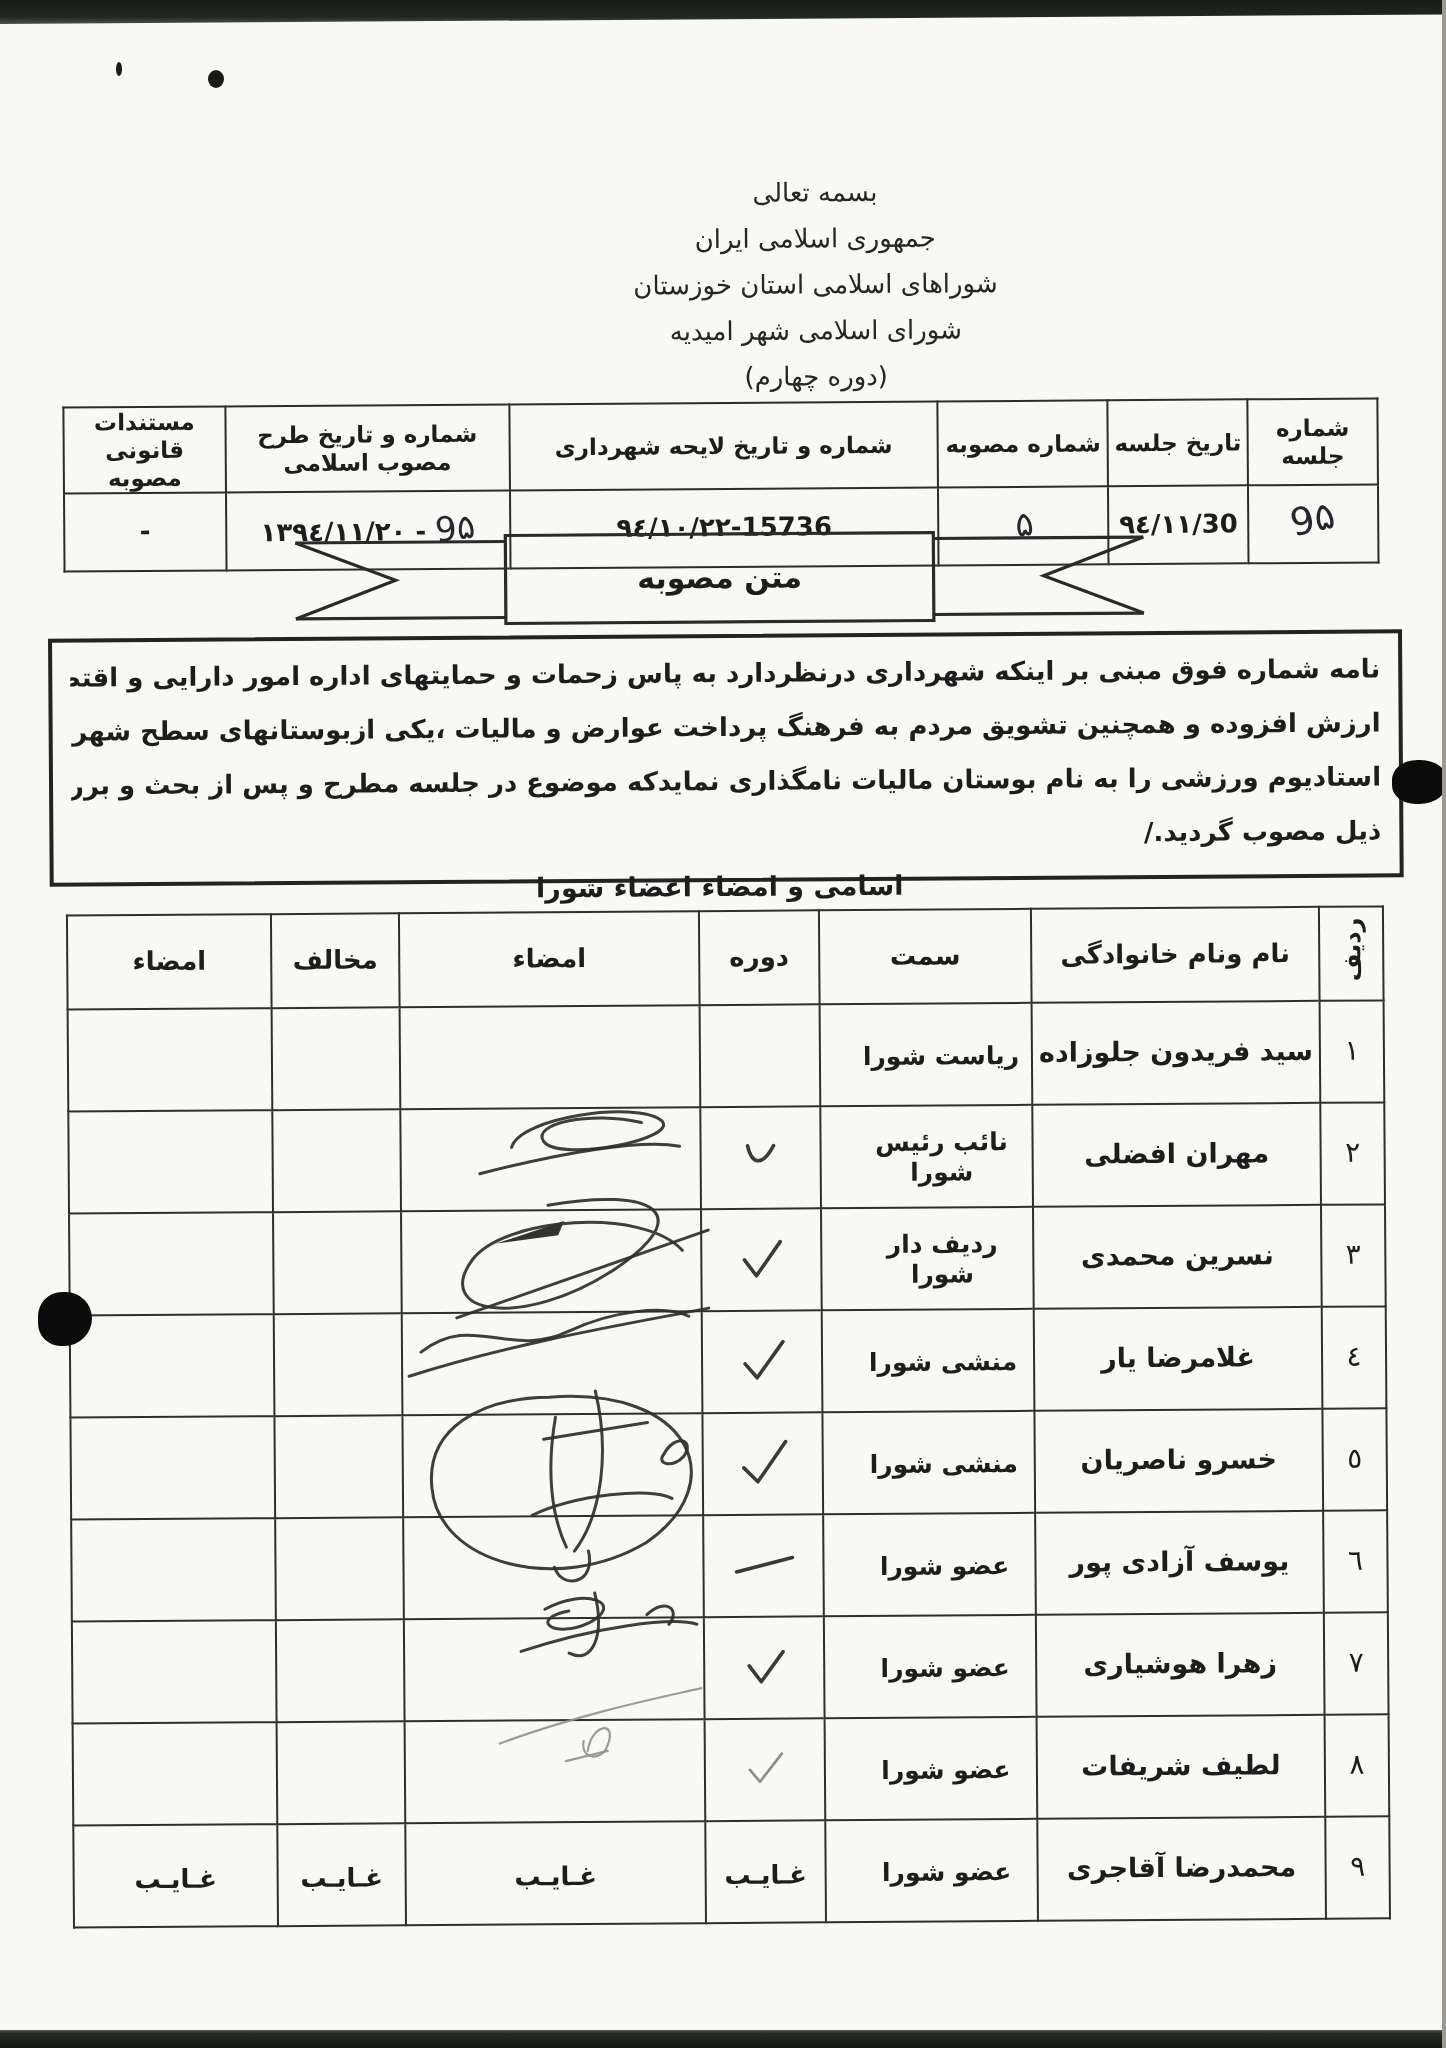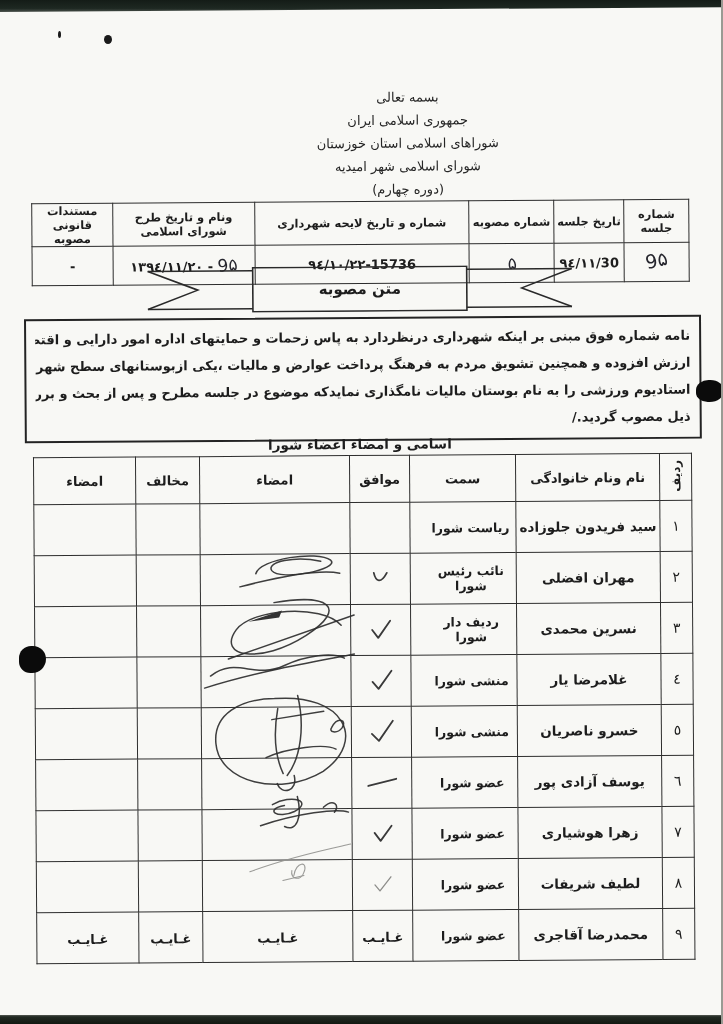--- a/index.html
+++ b/index.html
@@ -89,21 +89,21 @@
           <col style="width:215px">
           <col style="width:142px">
           <col style="width:81px">
         </colgroup>
       <tbody>
           <tr>
         <th>شماره جلسه</th>
         <th>تاریخ جلسه</th>
         <th>شماره مصوبه</th>
         <th>شماره و تاریخ لایحه شهرداری</th>
-        <th>ونام و تاریخ طرح شورای اسلامی</th>
+        <th>شماره و تاریخ طرح مصوب اسلامی</th>
         <th>مستندات قانونی مصوبه</th>
       </tr>
       <tr>
         <td><span class="hw">9۵</span></td>
         <td><span class="ltr">٩٤/١١/30</span></td>
         <td><span class="hw-sm">۵</span></td>
         <td><span class="ltr">٩٤/١٠/٢٢-15736</span></td>
         <td><span class="ltr"><span>١٣٩٤/١١/٢٠ -</span> <span class="hw-sm">9۵</span></span></td>
         <td>-</td>
       </tr>
@@ -142,21 +142,21 @@
           <col style="width:60px">
           <col style="width:150px">
           <col style="width:64px">
           <col style="width:102px">
         </colgroup>
       <tbody>
           <tr>
         <th><span class="vert">ردیف</span></th>
         <th>نام ونام خانوادگی</th>
         <th>سمت</th>
-        <th>موافق</th>
+        <th>دوره</th>
         <th>امضاء</th>
         <th>مخالف</th>
         <th>امضاء</th>
       </tr>
 
       <tr>
         <td class="c-no">١</td>
         <td class="c-name">سید فریدون جلوزاده</td>
         <td class="c-pos">ریاست شورا</td>
         <td></td>

